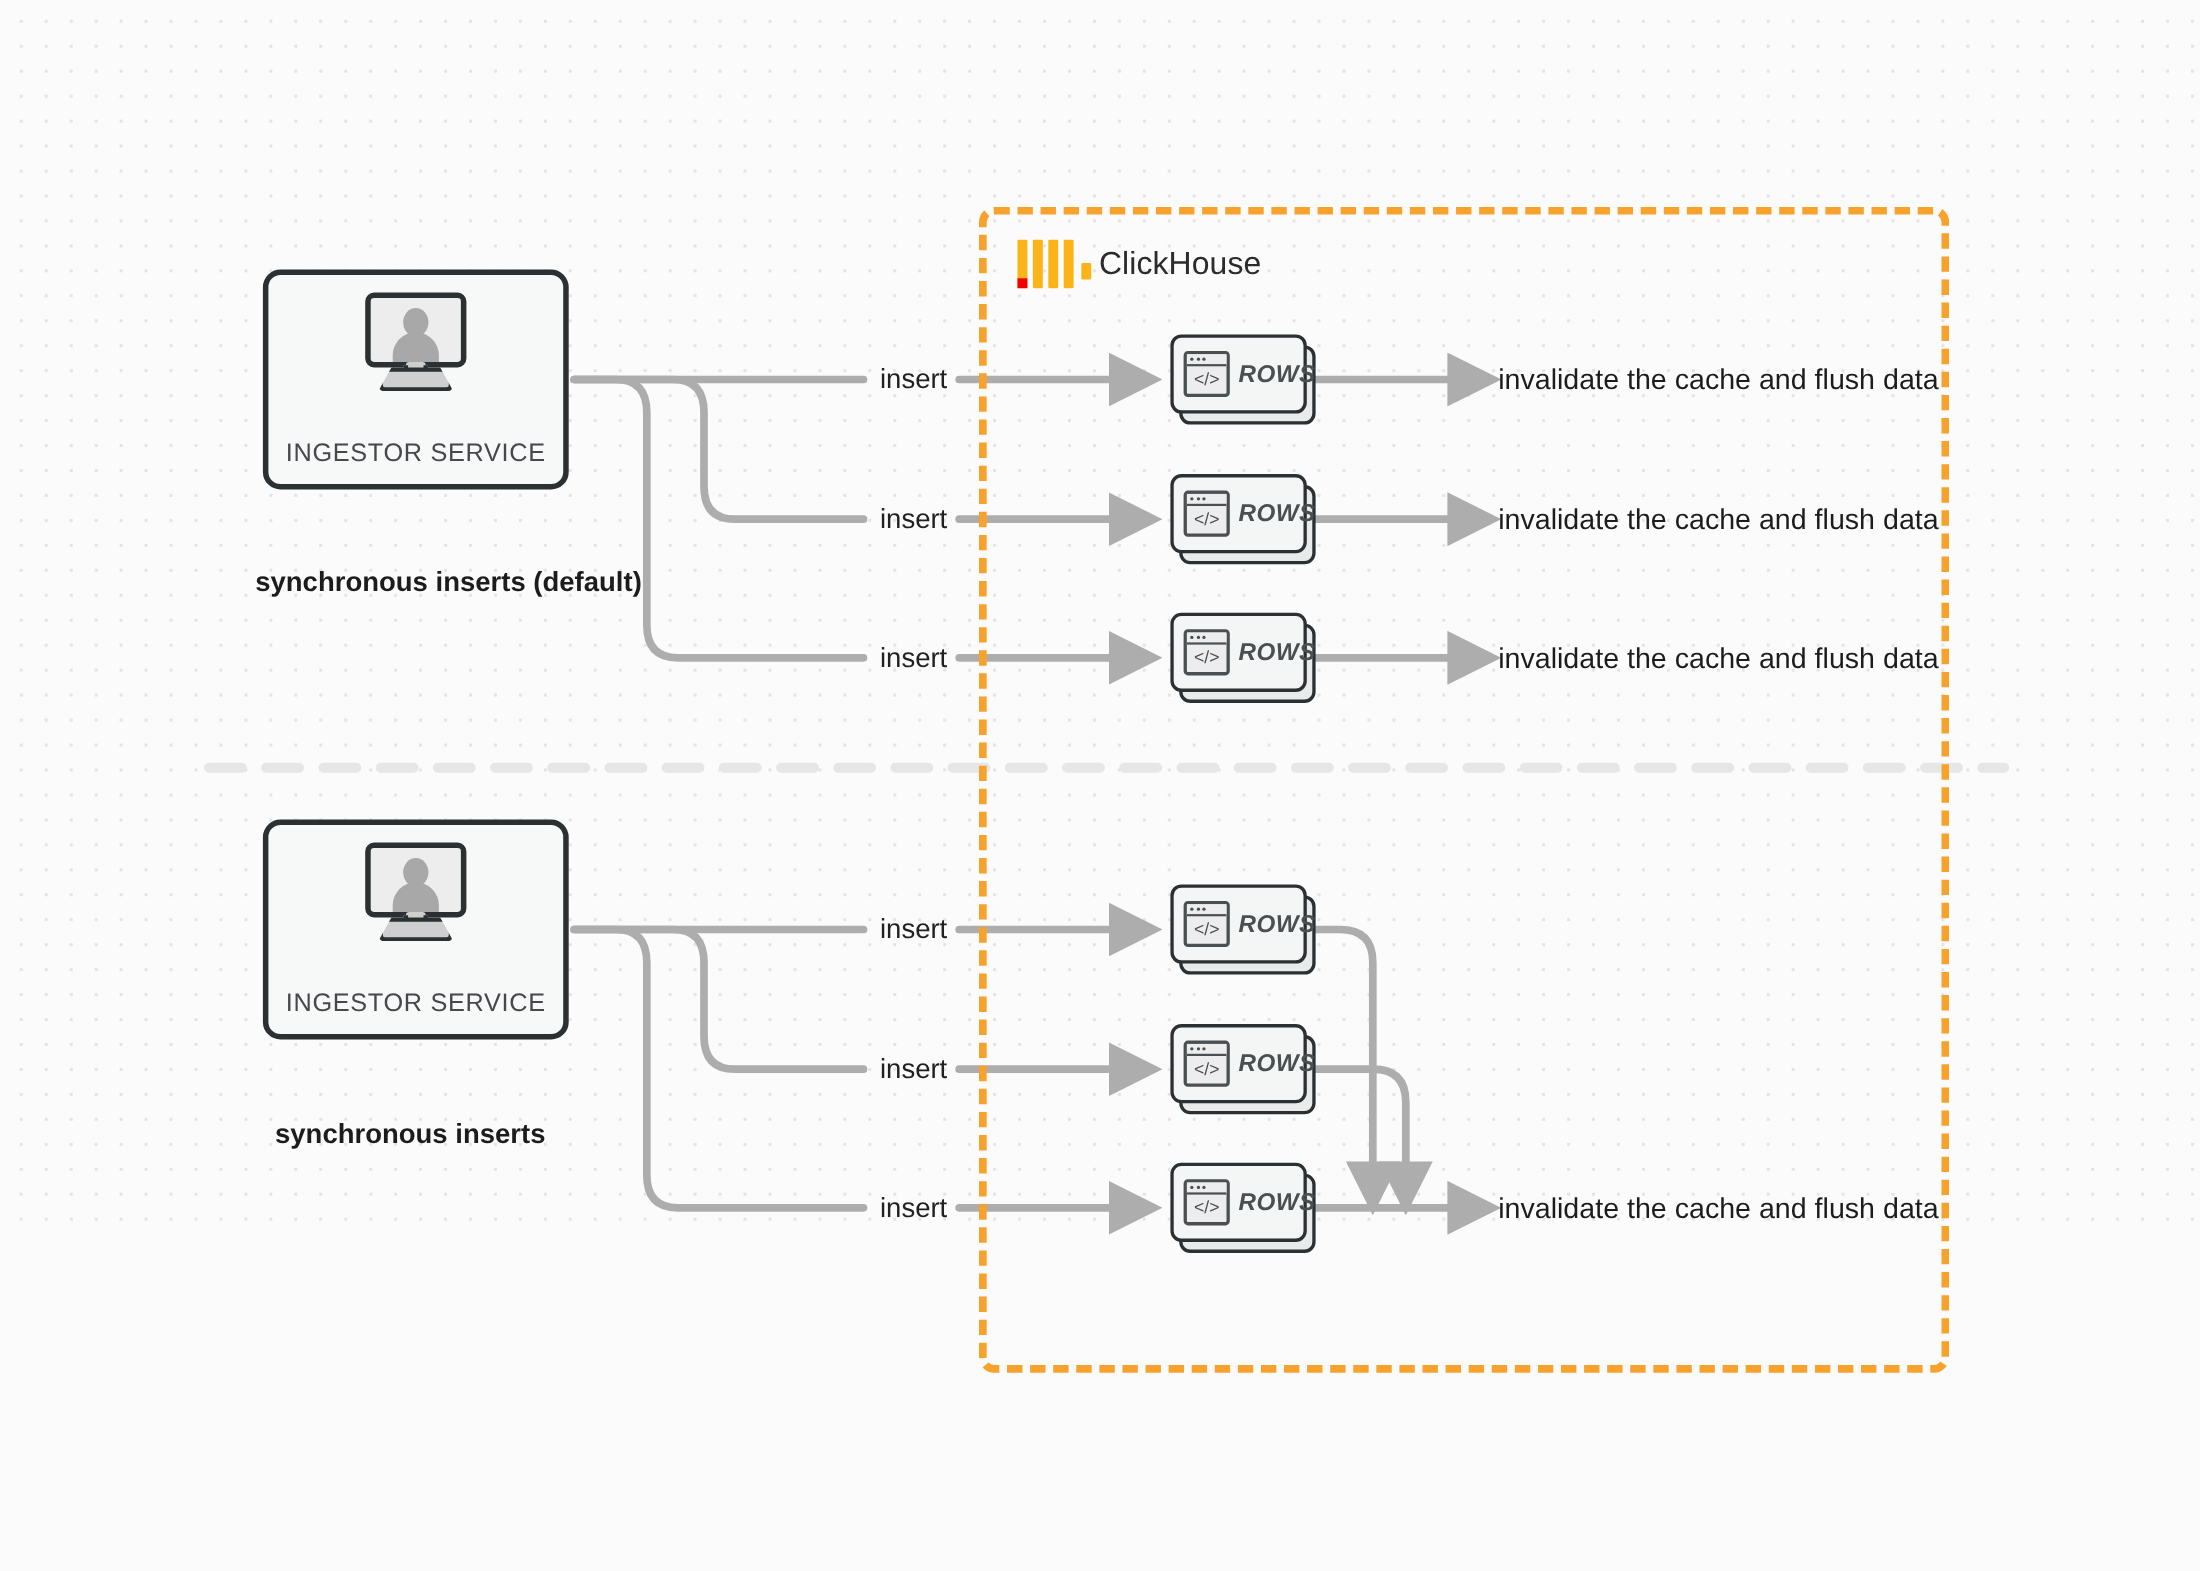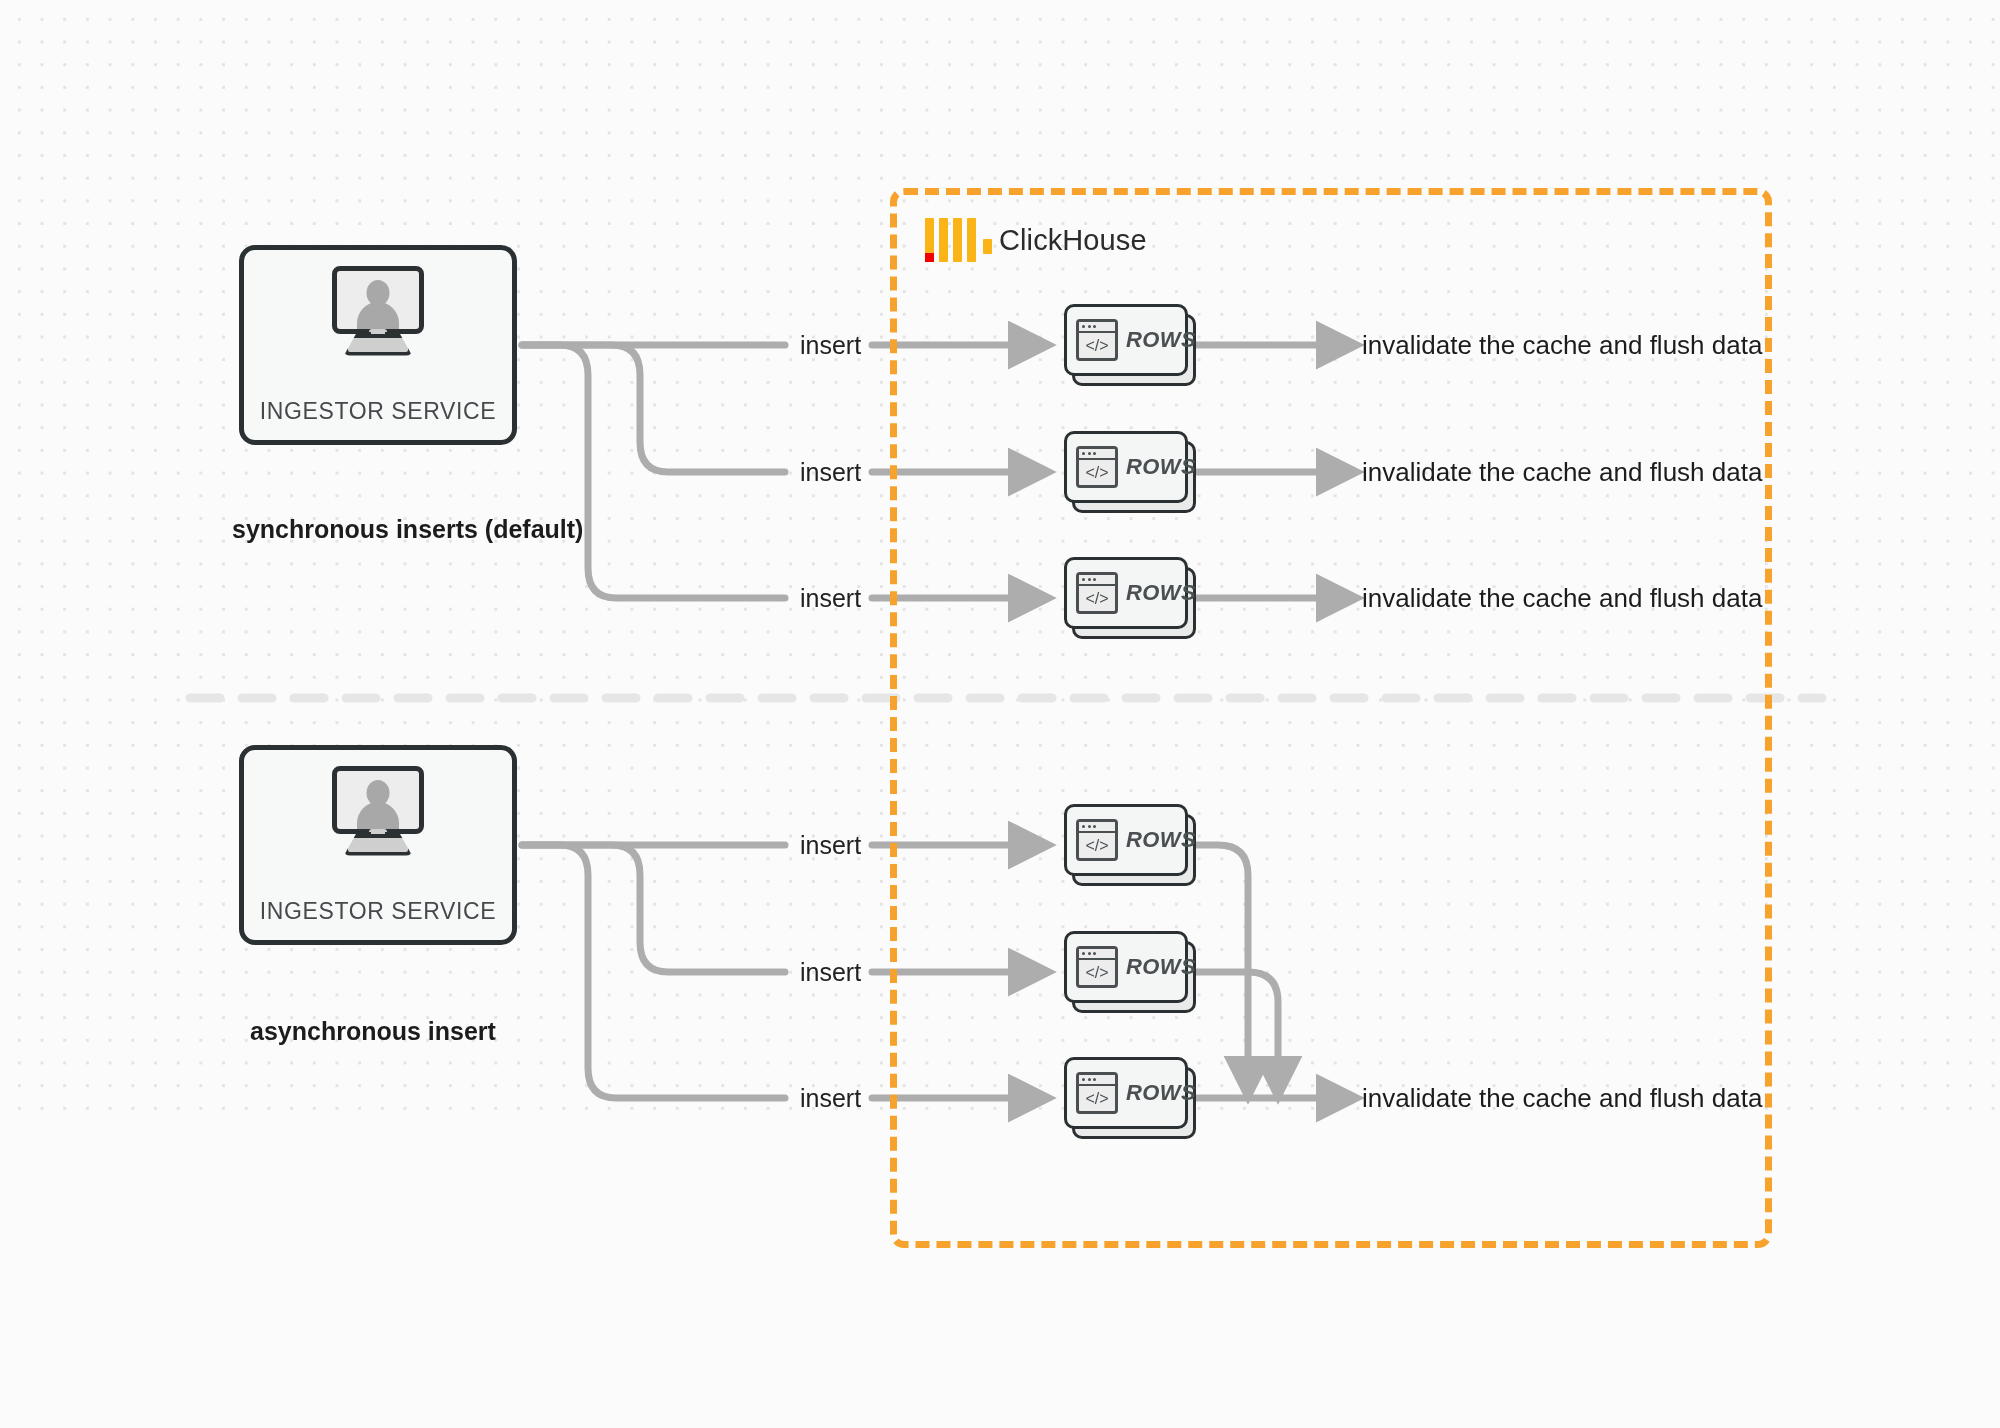--- a/index.html
+++ b/index.html
@@ -290,21 +290,21 @@
             <span class="body"></span>
           </span>
       </span>
       <span class="notch"></span>
       <span class="neck"></span>
       <span class="stand"></span>
     </span>
     <span class="service-label">INGESTOR SERVICE</span>
   </div>
 
-  <div class="caption" style="left:250px; top:1017px;">asynchronous insert</div>
+  <div class="caption" style="left:250px; top:1017px;">synchronous inserts</div>
 
   <div class="edge-label" style="left:800px; top:831px;">insert</div>
   <div class="edge-label" style="left:800px; top:958px;">insert</div>
   <div class="edge-label" style="left:800px; top:1084px;">insert</div>
 
   <div class="rows-node" style="left:1064px; top:804px;">
     <span class="layer back"></span>
     <span class="layer front">
       <span class="win-icon">
         <span class="bar">

